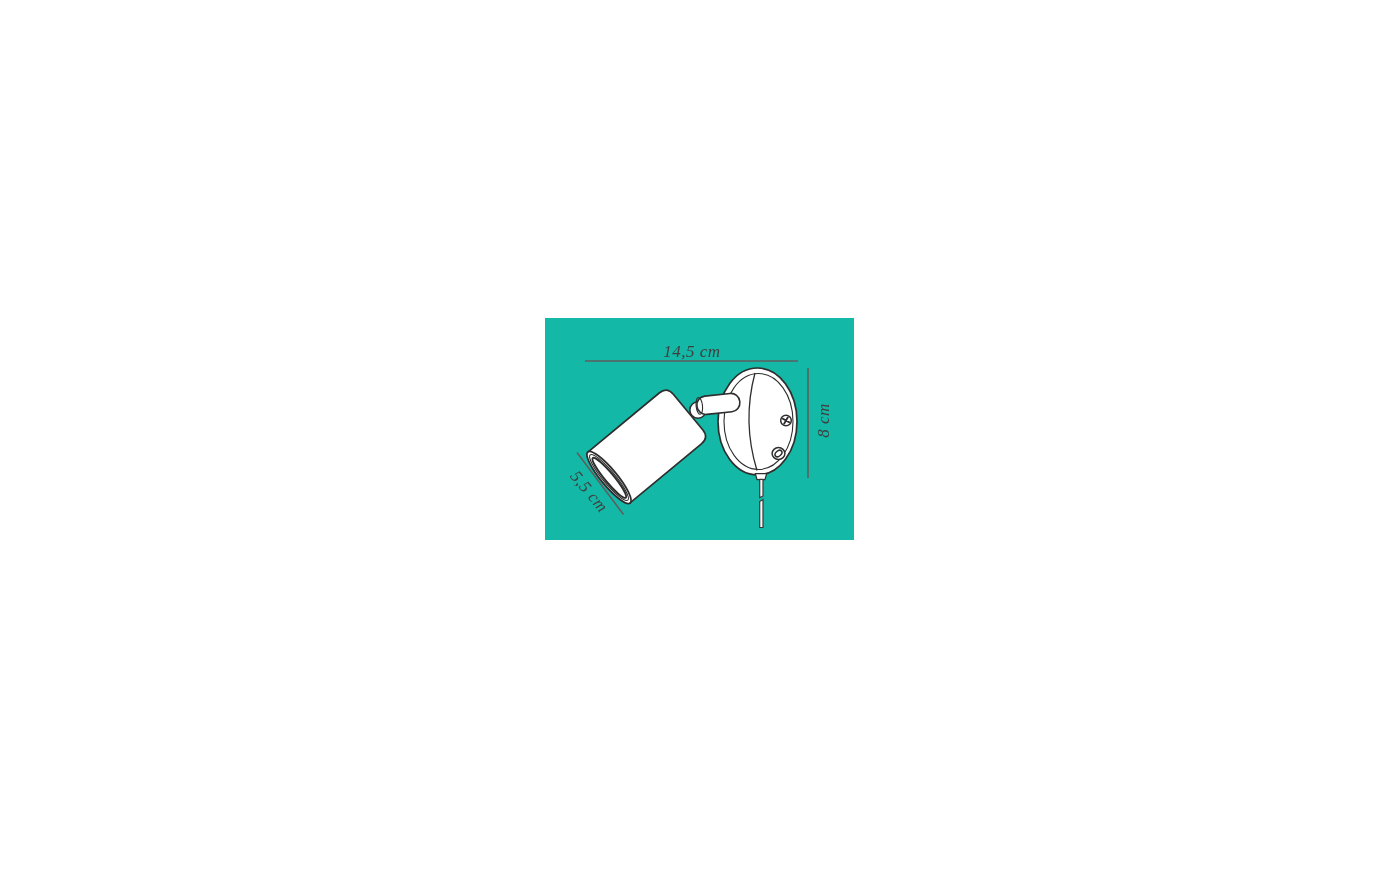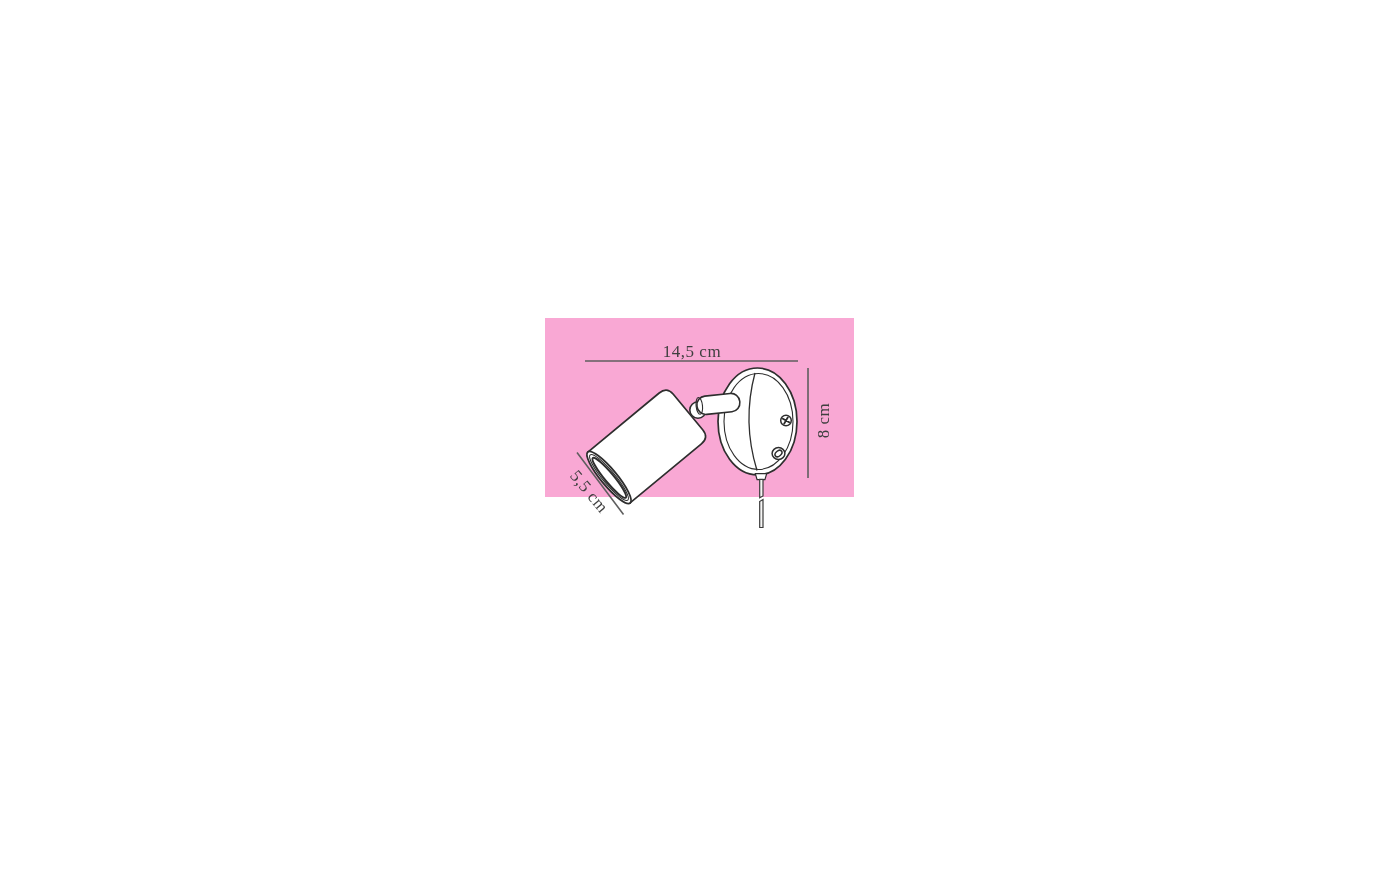--- a/index.html
+++ b/index.html
@@ -15,22 +15,23 @@
     position: relative;
     width: 1400px;
     height: 875px;
     background: #ffffff;
   }
   .panel {
     position: absolute;
     left: 545px;
     top: 318px;
     width: 309px;
-    height: 179px;
-    background: #f9a8d4;
+    height: 222px;
+    background: #14b8a6;
+    font-style: italic;
   }
   svg { display: block; }
   .dim-label {
     fill: #3f3f3f;
     font-size: 17px;
     font-family: "Liberation Serif", serif;
     letter-spacing: 0.5px;
   }
   .outline { stroke: #2e2e2e; fill: #ffffff; }
   .thin    { stroke: #2e2e2e; fill: none; }

